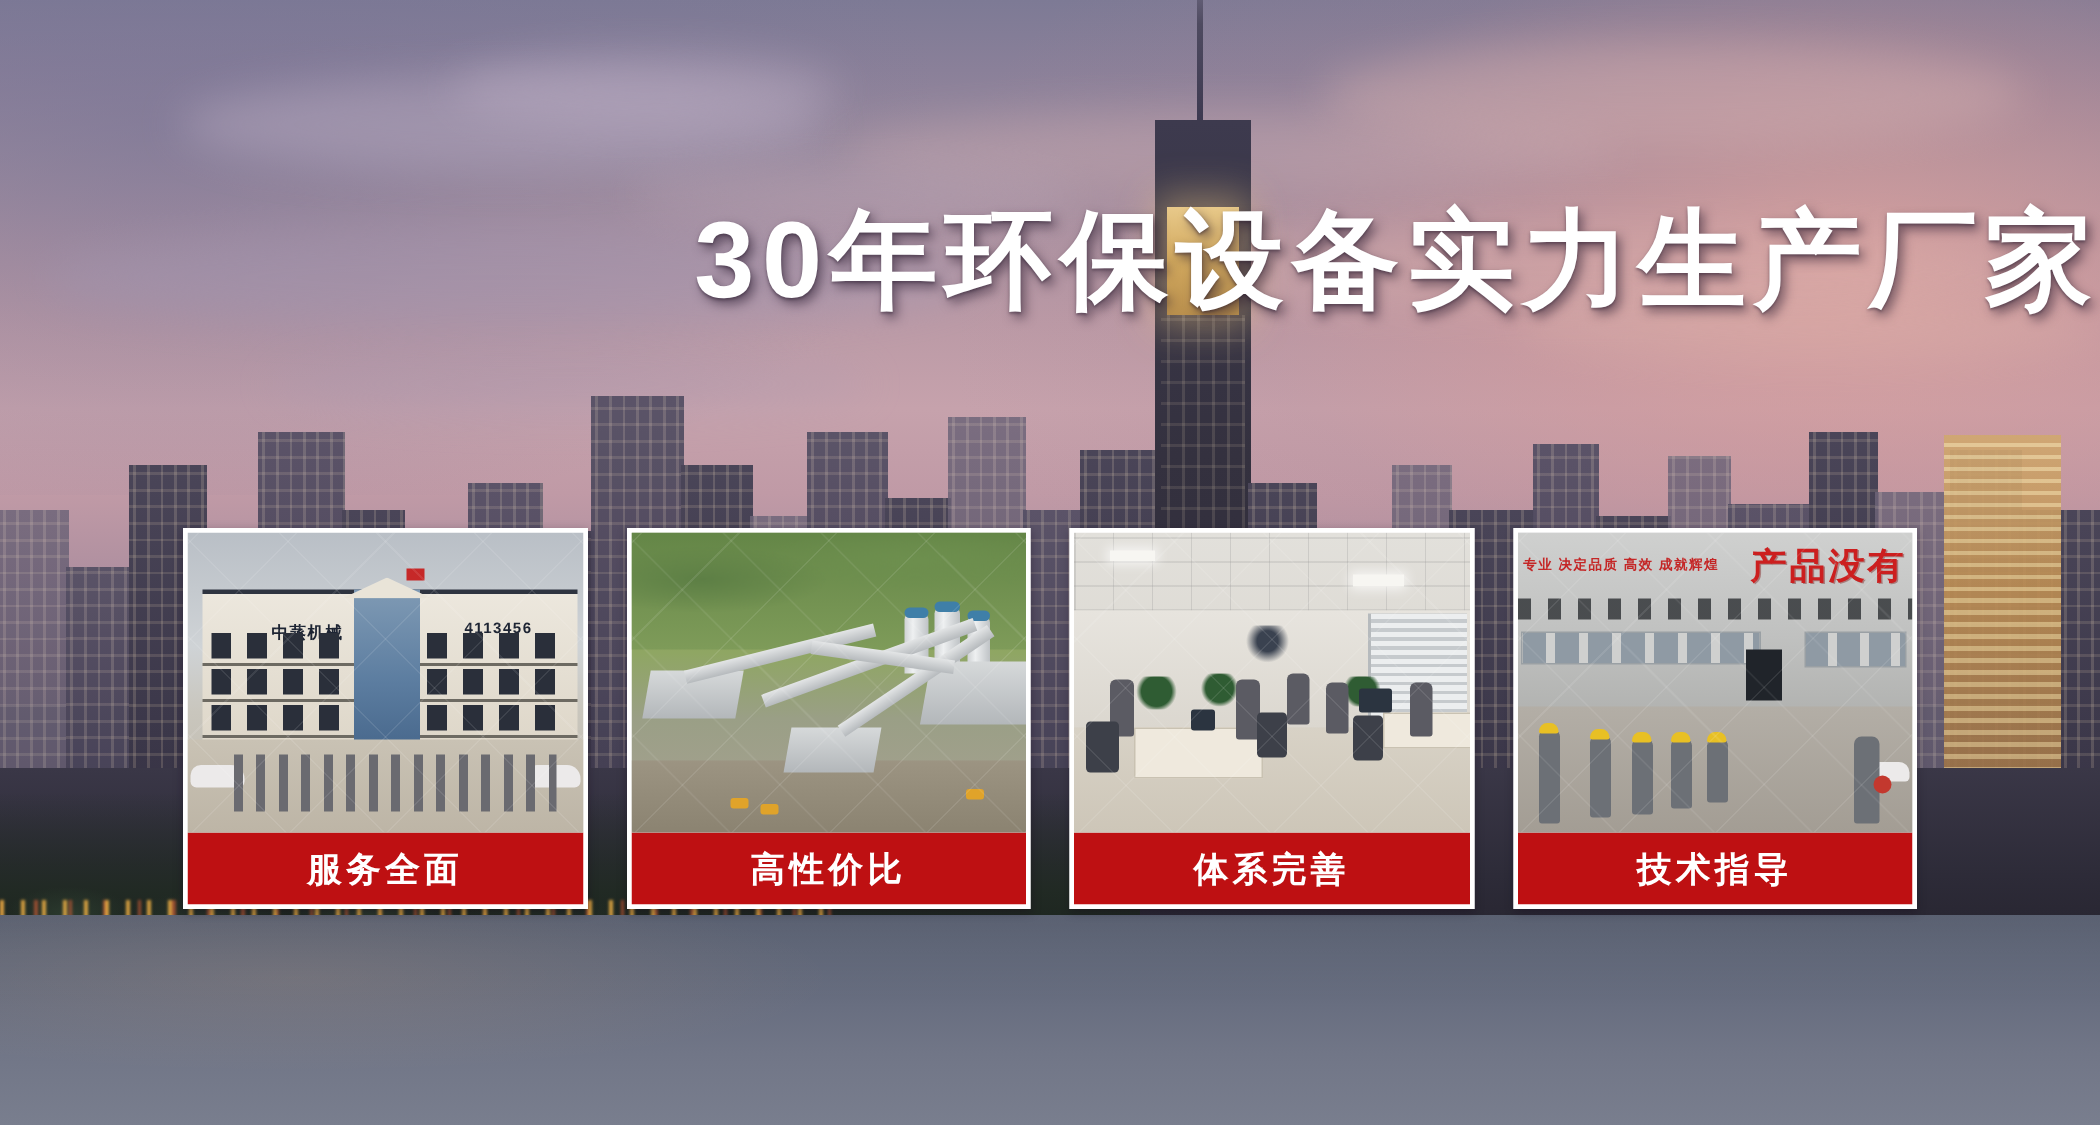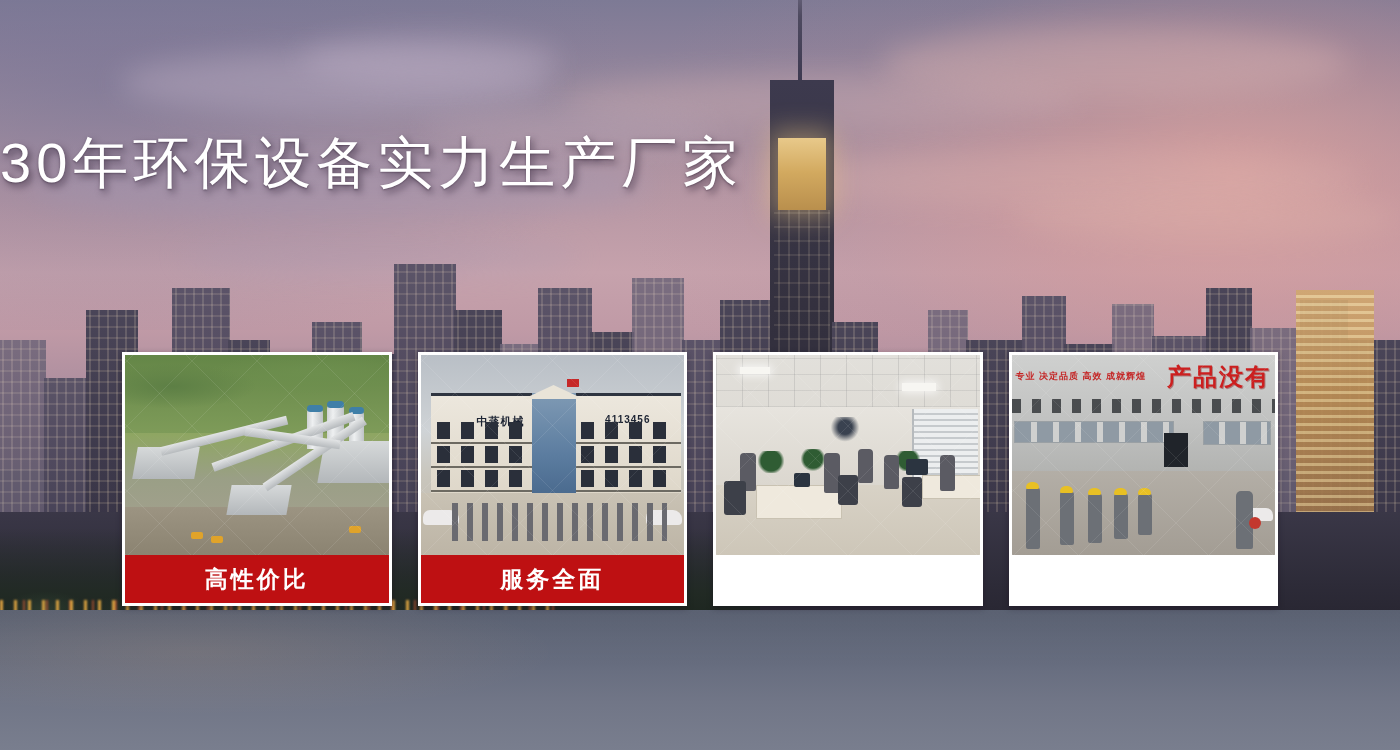--- a/index.html
+++ b/index.html
@@ -126,22 +126,22 @@
   .water-sheen {
     position:absolute; left:0; bottom:0; width:1400px; height:140px;
     background:
       radial-gradient(ellipse 520px 90px at 14% 30%, rgba(255,190,120,0.10) 0%, rgba(0,0,0,0) 70%),
       linear-gradient(180deg, rgba(255,255,255,0.07) 0%, rgba(255,255,255,0) 40%);
   }
 
   
   .headline {
     position:absolute; left:0; top:126px; width:1400px;
-    text-align:left;
-    font-size:56px; font-weight:normal; color:#ffffff;
+    text-align:right;
+    font-size:72px; font-weight:bold; color:#ffffff;
     letter-spacing:5px;
     text-shadow:3px 4px 7px rgba(40,25,45,.55), 0 1px 2px rgba(40,25,45,.45);
     white-space:nowrap;
   }
   .subtitle-bar {
     position:absolute; left:390px; top:232px; width:626px; height:50px;
     background:#d50f11;
     display:flex; align-items:center; justify-content:center;
   }
   .subtitle-bar span {
@@ -438,20 +438,46 @@
   <div class="ridge"></div>
   <div class="trees"></div>
   <div class="shore-lights"></div>
   <div class="water"></div>
   <div class="water-sheen"></div>
 
   <div class="headline">30年环保设备实力生产厂家</div>
 
 
   <div class="cards">
+
+    <div class="card">
+      <div class="photo p1">
+        <div class="bld">
+          <div class="sign">中蒸机械</div>
+          <div class="phone">4113456</div>
+          <div class="winrow" style="top:26px;"></div>
+          <div class="fl" style="top:46px;"></div>
+          <div class="winrow" style="top:50px;"></div>
+          <div class="fl" style="top:70px;"></div>
+          <div class="winrow" style="top:74px;"></div>
+          <div class="fl" style="top:94px;"></div>
+        </div>
+        <div class="atrium"></div>
+        <div class="pediment"></div>
+        <div class="flag"></div>
+        <div class="plaza"></div>
+        <div class="car l"></div>
+        <div class="car r"></div>
+        <div class="people"></div>
+        <div class="wm"></div>
+      </div>
+      <div class="caption">
+        <span>服务全面</span>
+      </div>
+    </div>
 
     <div class="card">
       <div class="photo p2">
         <div class="field"></div>
         <div class="yard"></div>
         <div class="silo" style="left:182px; top:54px; width:16px; height:40px;"></div>
         <div class="silotop" style="left:182px; top:50px; width:16px; height:7px;"></div>
         <div class="silo" style="left:202px; top:50px; width:17px; height:44px;"></div>
         <div class="silotop" style="left:202px; top:46px; width:17px; height:7px;"></div>
         <div class="silo" style="left:224px; top:56px; width:15px; height:38px;"></div>
@@ -463,46 +489,20 @@
         <div class="conv" style="left:88px;  top:108px; width:150px; transform:rotate(-20deg);"></div>
         <div class="conv" style="left:140px; top:128px; width:120px; transform:rotate(-34deg);"></div>
         <div class="conv" style="left:120px; top:72px;  width:96px;  transform:rotate(8deg);"></div>
         <div class="mach" style="left:66px;  bottom:16px;"></div>
         <div class="mach" style="left:86px;  bottom:12px;"></div>
         <div class="mach" style="right:28px; bottom:22px;"></div>
         <div class="wm"></div>
       </div>
       <div class="caption">
         <span>高性价比</span>
-      </div>
-    </div>
-
-    <div class="card">
-      <div class="photo p1">
-        <div class="bld">
-          <div class="sign">中蒸机械</div>
-          <div class="phone">4113456</div>
-          <div class="winrow" style="top:26px;"></div>
-          <div class="fl" style="top:46px;"></div>
-          <div class="winrow" style="top:50px;"></div>
-          <div class="fl" style="top:70px;"></div>
-          <div class="winrow" style="top:74px;"></div>
-          <div class="fl" style="top:94px;"></div>
-        </div>
-        <div class="atrium"></div>
-        <div class="pediment"></div>
-        <div class="flag"></div>
-        <div class="plaza"></div>
-        <div class="car l"></div>
-        <div class="car r"></div>
-        <div class="people"></div>
-        <div class="wm"></div>
-      </div>
-      <div class="caption">
-        <span>服务全面</span>
       </div>
     </div>
 
     <div class="card">
       <div class="photo p3">
         <div class="ceil"></div>
         <div class="panel" style="left:24px; top:12px; width:30px; height:7px;"></div>
         <div class="panel" style="left:186px; top:28px; width:34px; height:8px;"></div>
         <div class="wall"></div>
         <div class="blinds"></div>
@@ -517,20 +517,23 @@
         <div class="mon" style="left:190px; top:104px; width:22px; height:16px;"></div>
         <div class="person" style="left:24px;  top:98px;  width:16px; height:38px;"></div>
         <div class="person" style="left:108px; top:98px;  width:16px; height:40px;"></div>
         <div class="person" style="left:142px; top:94px;  width:15px; height:34px;"></div>
         <div class="person" style="left:168px; top:100px; width:15px; height:34px;"></div>
         <div class="person" style="left:224px; top:100px; width:15px; height:36px;"></div>
         <div class="chair" style="left:8px;   top:126px; width:22px; height:34px;"></div>
         <div class="chair" style="left:122px; top:120px; width:20px; height:30px;"></div>
         <div class="chair" style="left:186px; top:122px; width:20px; height:30px;"></div>
         <div class="wm"></div>
+      </div>
+      <div class="caption">
+        <span>体系完善</span>
       </div>
     </div>
 
     <div class="card">
       <div class="photo p4">
         <div class="fac">
           <div class="smallsign">专业
 决定品质
 高效
 成就辉煌</div>
@@ -549,16 +552,19 @@
         <div class="worker" style="left:76px; bottom:12px; height:50px;"></div>
         <div class="helmet" style="left:76px; bottom:60px;"></div>
         <div class="worker" style="left:102px;bottom:16px; height:46px;"></div>
         <div class="helmet" style="left:102px;bottom:60px;"></div>
         <div class="worker" style="left:126px;bottom:20px; height:42px;"></div>
         <div class="helmet" style="left:126px;bottom:60px;"></div>
         <div class="boss"></div>
         <div class="ball"></div>
         <div class="wm"></div>
       </div>
+      <div class="caption">
+        <span>技术指导</span>
+      </div>
     </div>
 
   </div>
 </div>
 
 </body></html>

